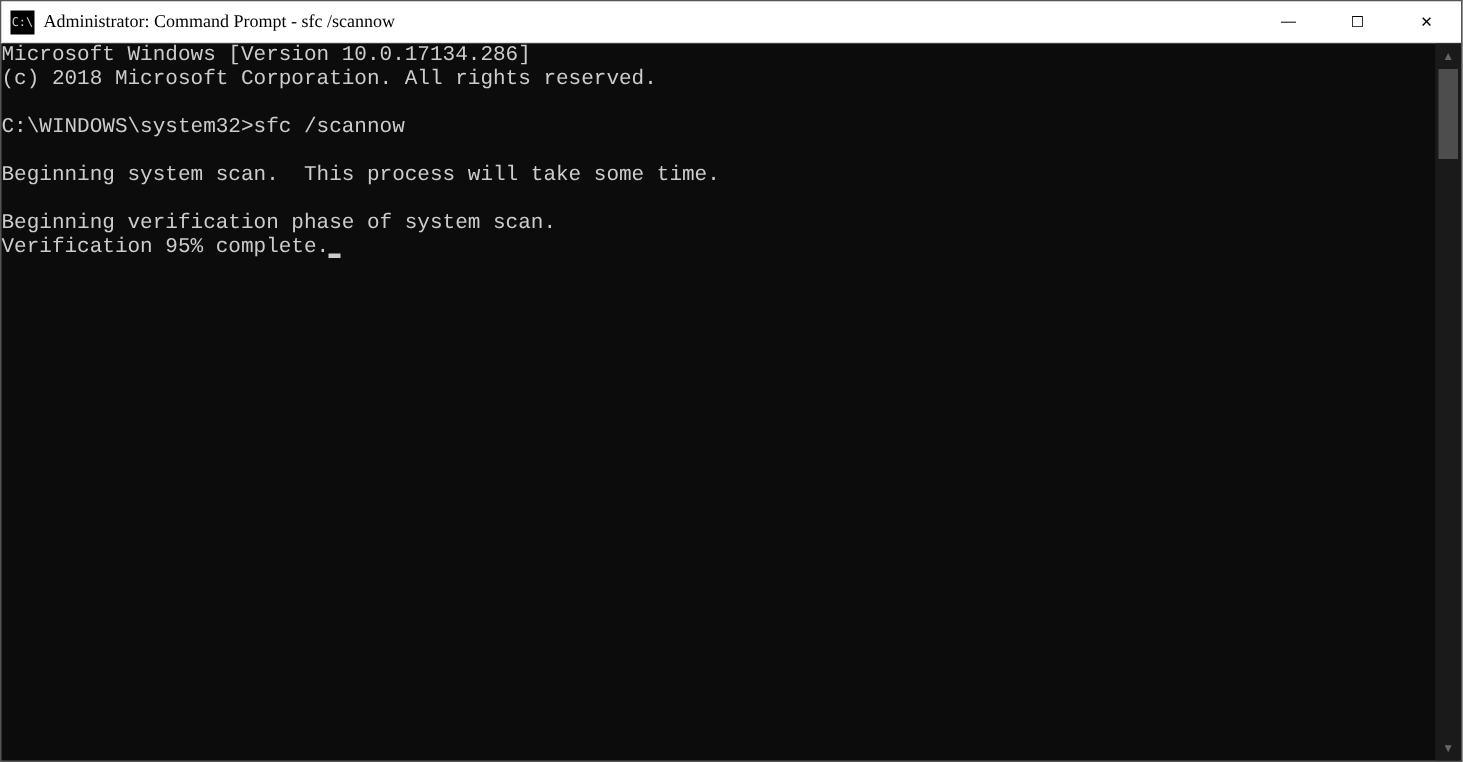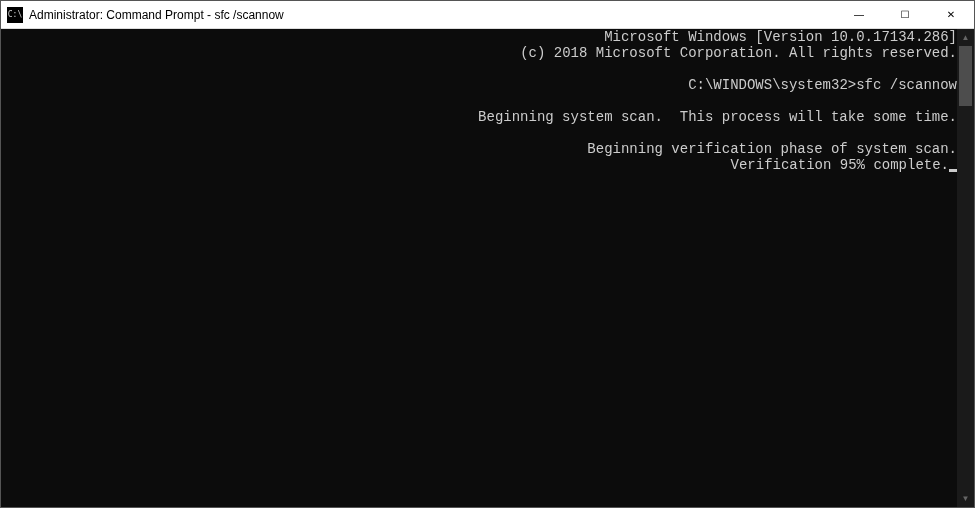--- a/index.html
+++ b/index.html
@@ -42,20 +42,21 @@
     .titlebar-icon-inner {
       color: #ccc;
       font-size: 8px;
       font-family: monospace;
       line-height: 1;
     }
     .titlebar-text {
       font-size: 12px;
       color: #000;
       flex: 1;
+      font-family: Liberation Serif, serif;
     }
     .window-controls {
       display: flex;
       height: 100%;
     }
     .window-control {
       width: 46px;
       height: 100%;
       display: flex;
       align-items: center;
@@ -63,21 +64,20 @@
       font-family: "Segoe UI Symbol", sans-serif;
       font-size: 10px;
       color: #000;
       cursor: default;
     }
     .terminal-wrap {
       flex: 1;
       display: flex;
       background: #0c0c0c;
       position: relative;
-      text-align: right;
     }
     .terminal {
       flex: 1;
       background: #0c0c0c;
       color: #cccccc;
       font-family: Consolas, "Courier New", monospace;
       font-size: 14px;
       line-height: 16px;
       padding: 0;
       white-space: pre;

